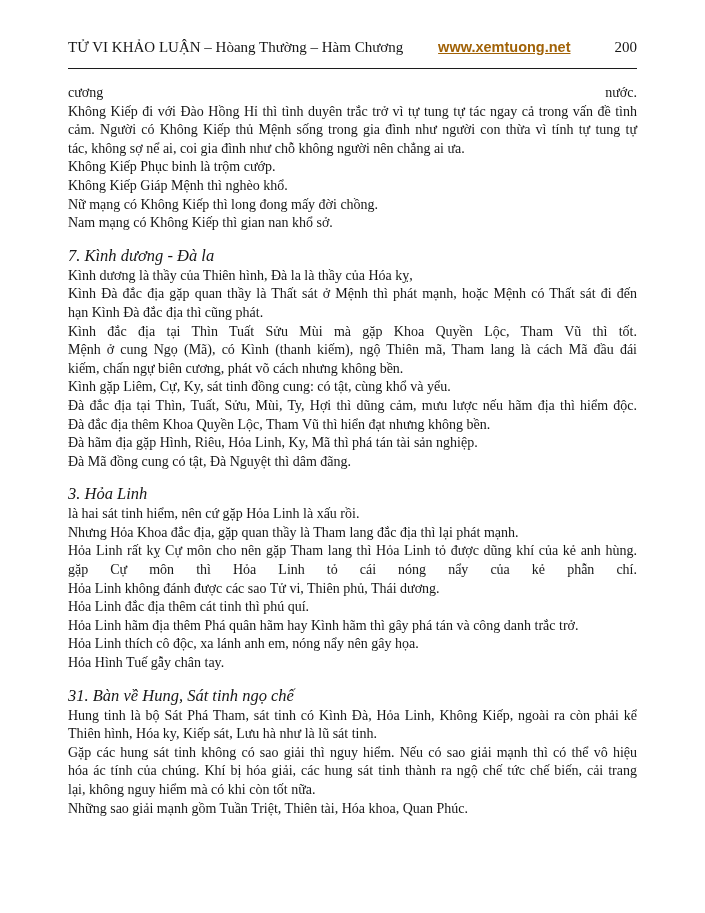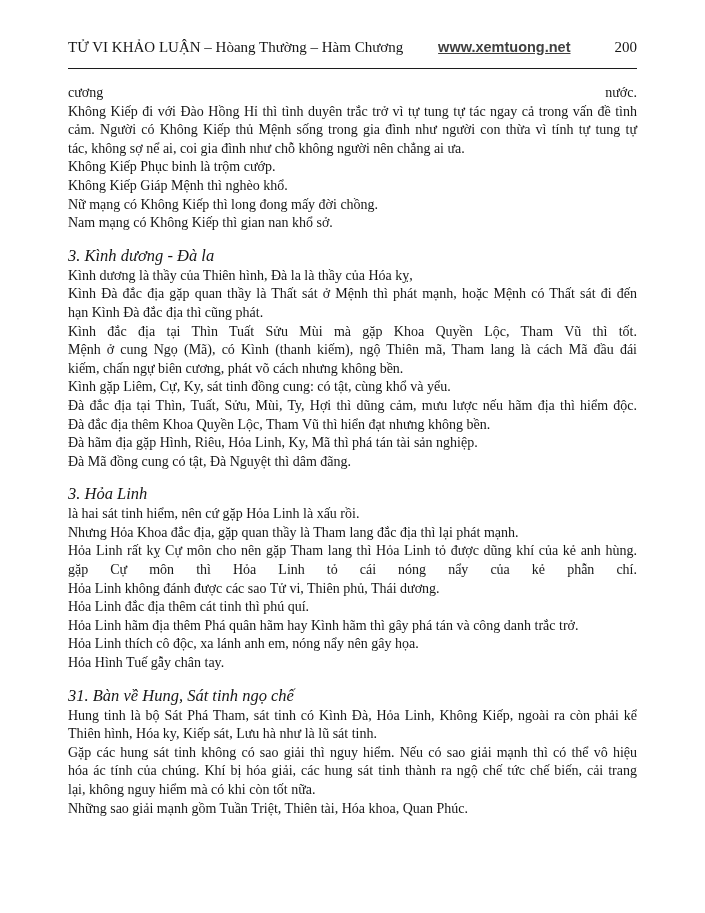--- a/index.html
+++ b/index.html
@@ -57,37 +57,37 @@
     margin-bottom: 1px;
   }
   .ul { text-underline-offset: 2px; }
 </style>
 </head>
 <body>
 
 <div class="page">
   <div class="header">
     <span class="header-title">TỬ VI KHẢO LUẬN – Hòang Thường – Hàm Chương</span>
-    <a class="header-link" style="color: #404040;">www.xemtuong.net</a>
+    <a class="header-link" style="color: #a16207;">www.xemtuong.net</a>
     <span class="page-number">200</span>
   </div>
   <hr class="divider">
   <div class="doc-body">
       <div class="line split">
         <span>cương</span>
         <span>nước.</span>
       </div>
       <div class="line fill">Không Kiếp đi với Đào Hồng Hỉ thì tình duyên trắc trở vì tự tung tự tác ngay cả trong vấn đề tình</div>
       <div class="line fill">cảm. Người có Không Kiếp thủ Mệnh sống trong gia đình như người con thừa vì tính tự tung tự</div>
       <div class="line">tác, không sợ nể ai, coi gia đình như chỗ không người nên chẳng ai ưa.</div>
       <div class="line">Không Kiếp Phục binh là trộm cướp.</div>
       <div class="line">Không Kiếp Giáp Mệnh thì nghèo khổ.</div>
       <div class="line">Nữ mạng có Không Kiếp thì long đong mấy đời chồng.</div>
       <div class="line">Nam mạng có Không Kiếp thì gian nan khổ sở.</div>
-      <div class="heading">3. Kình dương - Đà la</div>
+      <div class="heading">7. Kình dương - Đà la</div>
       <div class="line">Kình dương là thầy của Thiên hình, Đà la là thầy của Hóa kỵ,</div>
       <div class="line fill">Kình Đà đắc địa gặp quan thầy là Thất sát ở Mệnh thì phát mạnh, hoặc Mệnh có Thất sát đi đến</div>
       <div class="line">hạn Kình Đà đắc địa thì cũng phát.</div>
       <div class="line fill">Kình đắc địa tại Thìn Tuất Sửu Mùi mà gặp Khoa Quyền Lộc, Tham Vũ thì tốt.</div>
       <div class="line fill">Mệnh ở cung Ngọ (Mã), có Kình (thanh kiếm), ngộ Thiên mã, Tham lang là cách Mã đầu đái</div>
       <div class="line">kiếm, chấn ngự biên cương, phát võ cách nhưng không bền.</div>
       <div class="line">Kình gặp Liêm, Cự, Ky, sát tinh đồng cung: có tật, cùng khổ và yểu.</div>
       <div class="line fill">Đà đắc địa tại Thìn, Tuất, Sửu, Mùi, Ty, Hợi thì dũng cảm, mưu lược nếu hãm địa thì hiểm độc.</div>
       <div class="line">Đà đắc địa thêm Khoa Quyền Lộc, Tham Vũ thì hiển đạt nhưng không bền.</div>
       <div class="line">Đà hãm địa gặp Hình, Riêu, Hỏa Linh, Ky, Mã thì phá tán tài sản nghiệp.</div>

